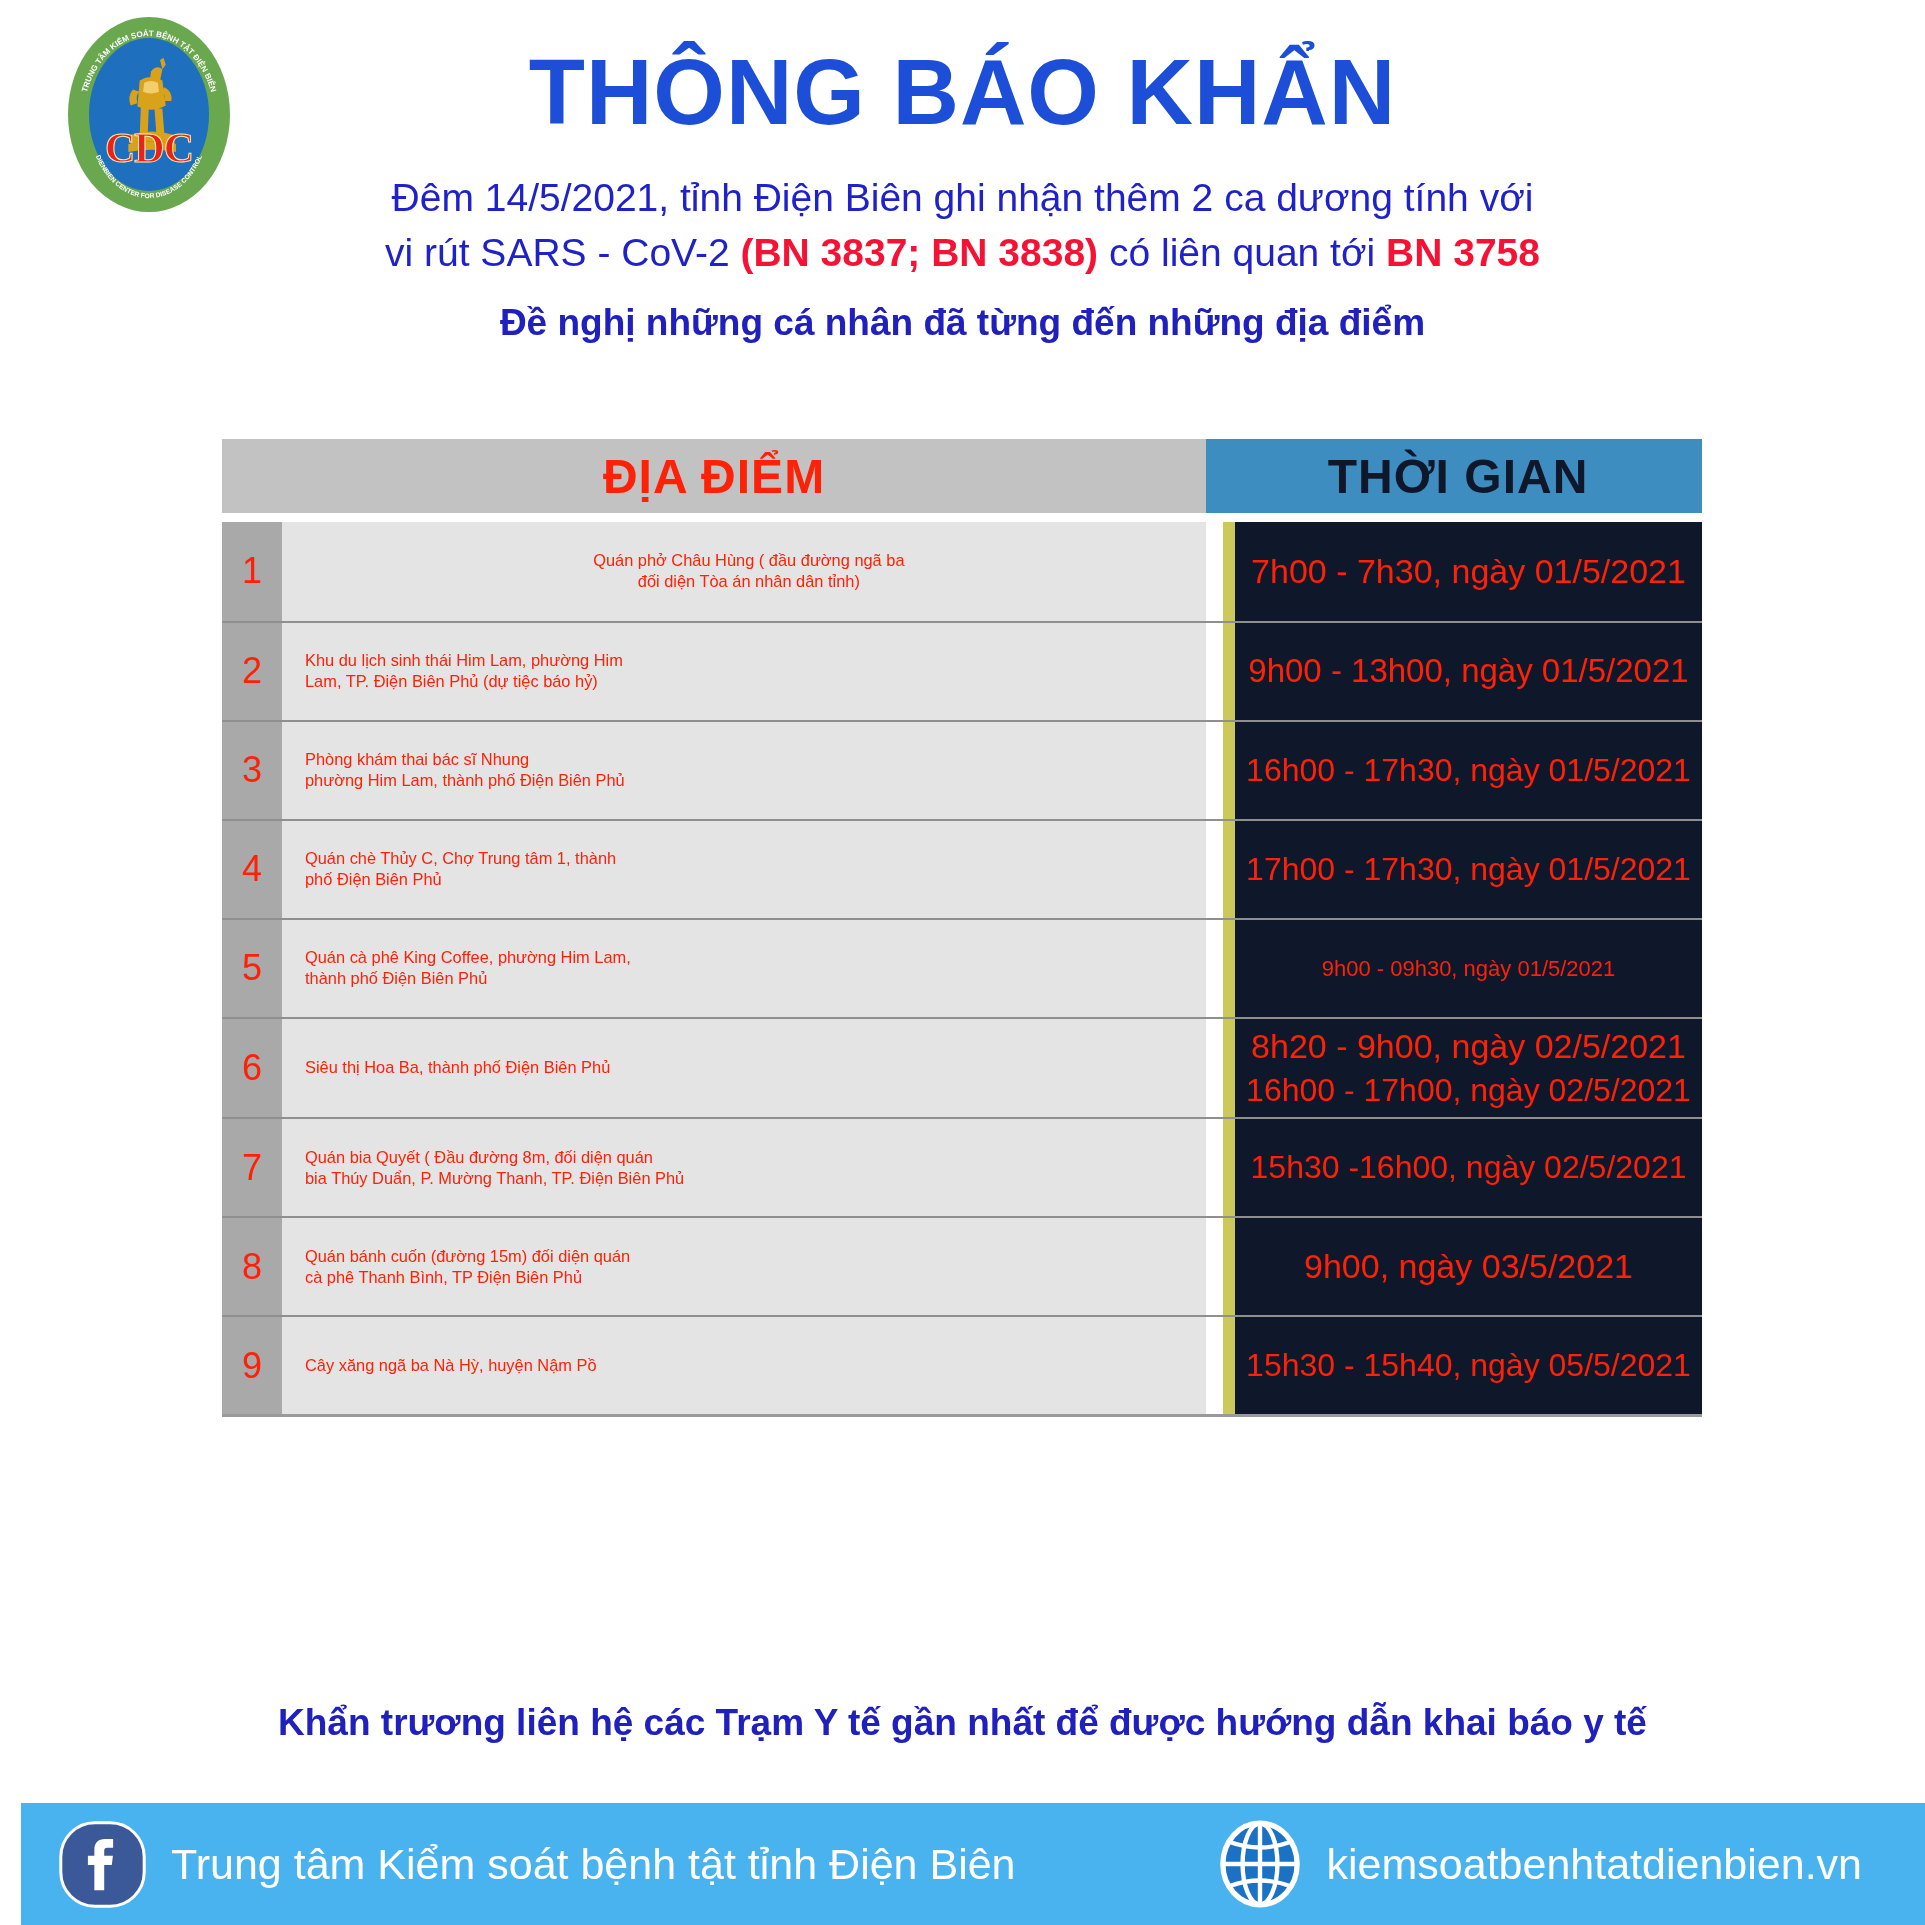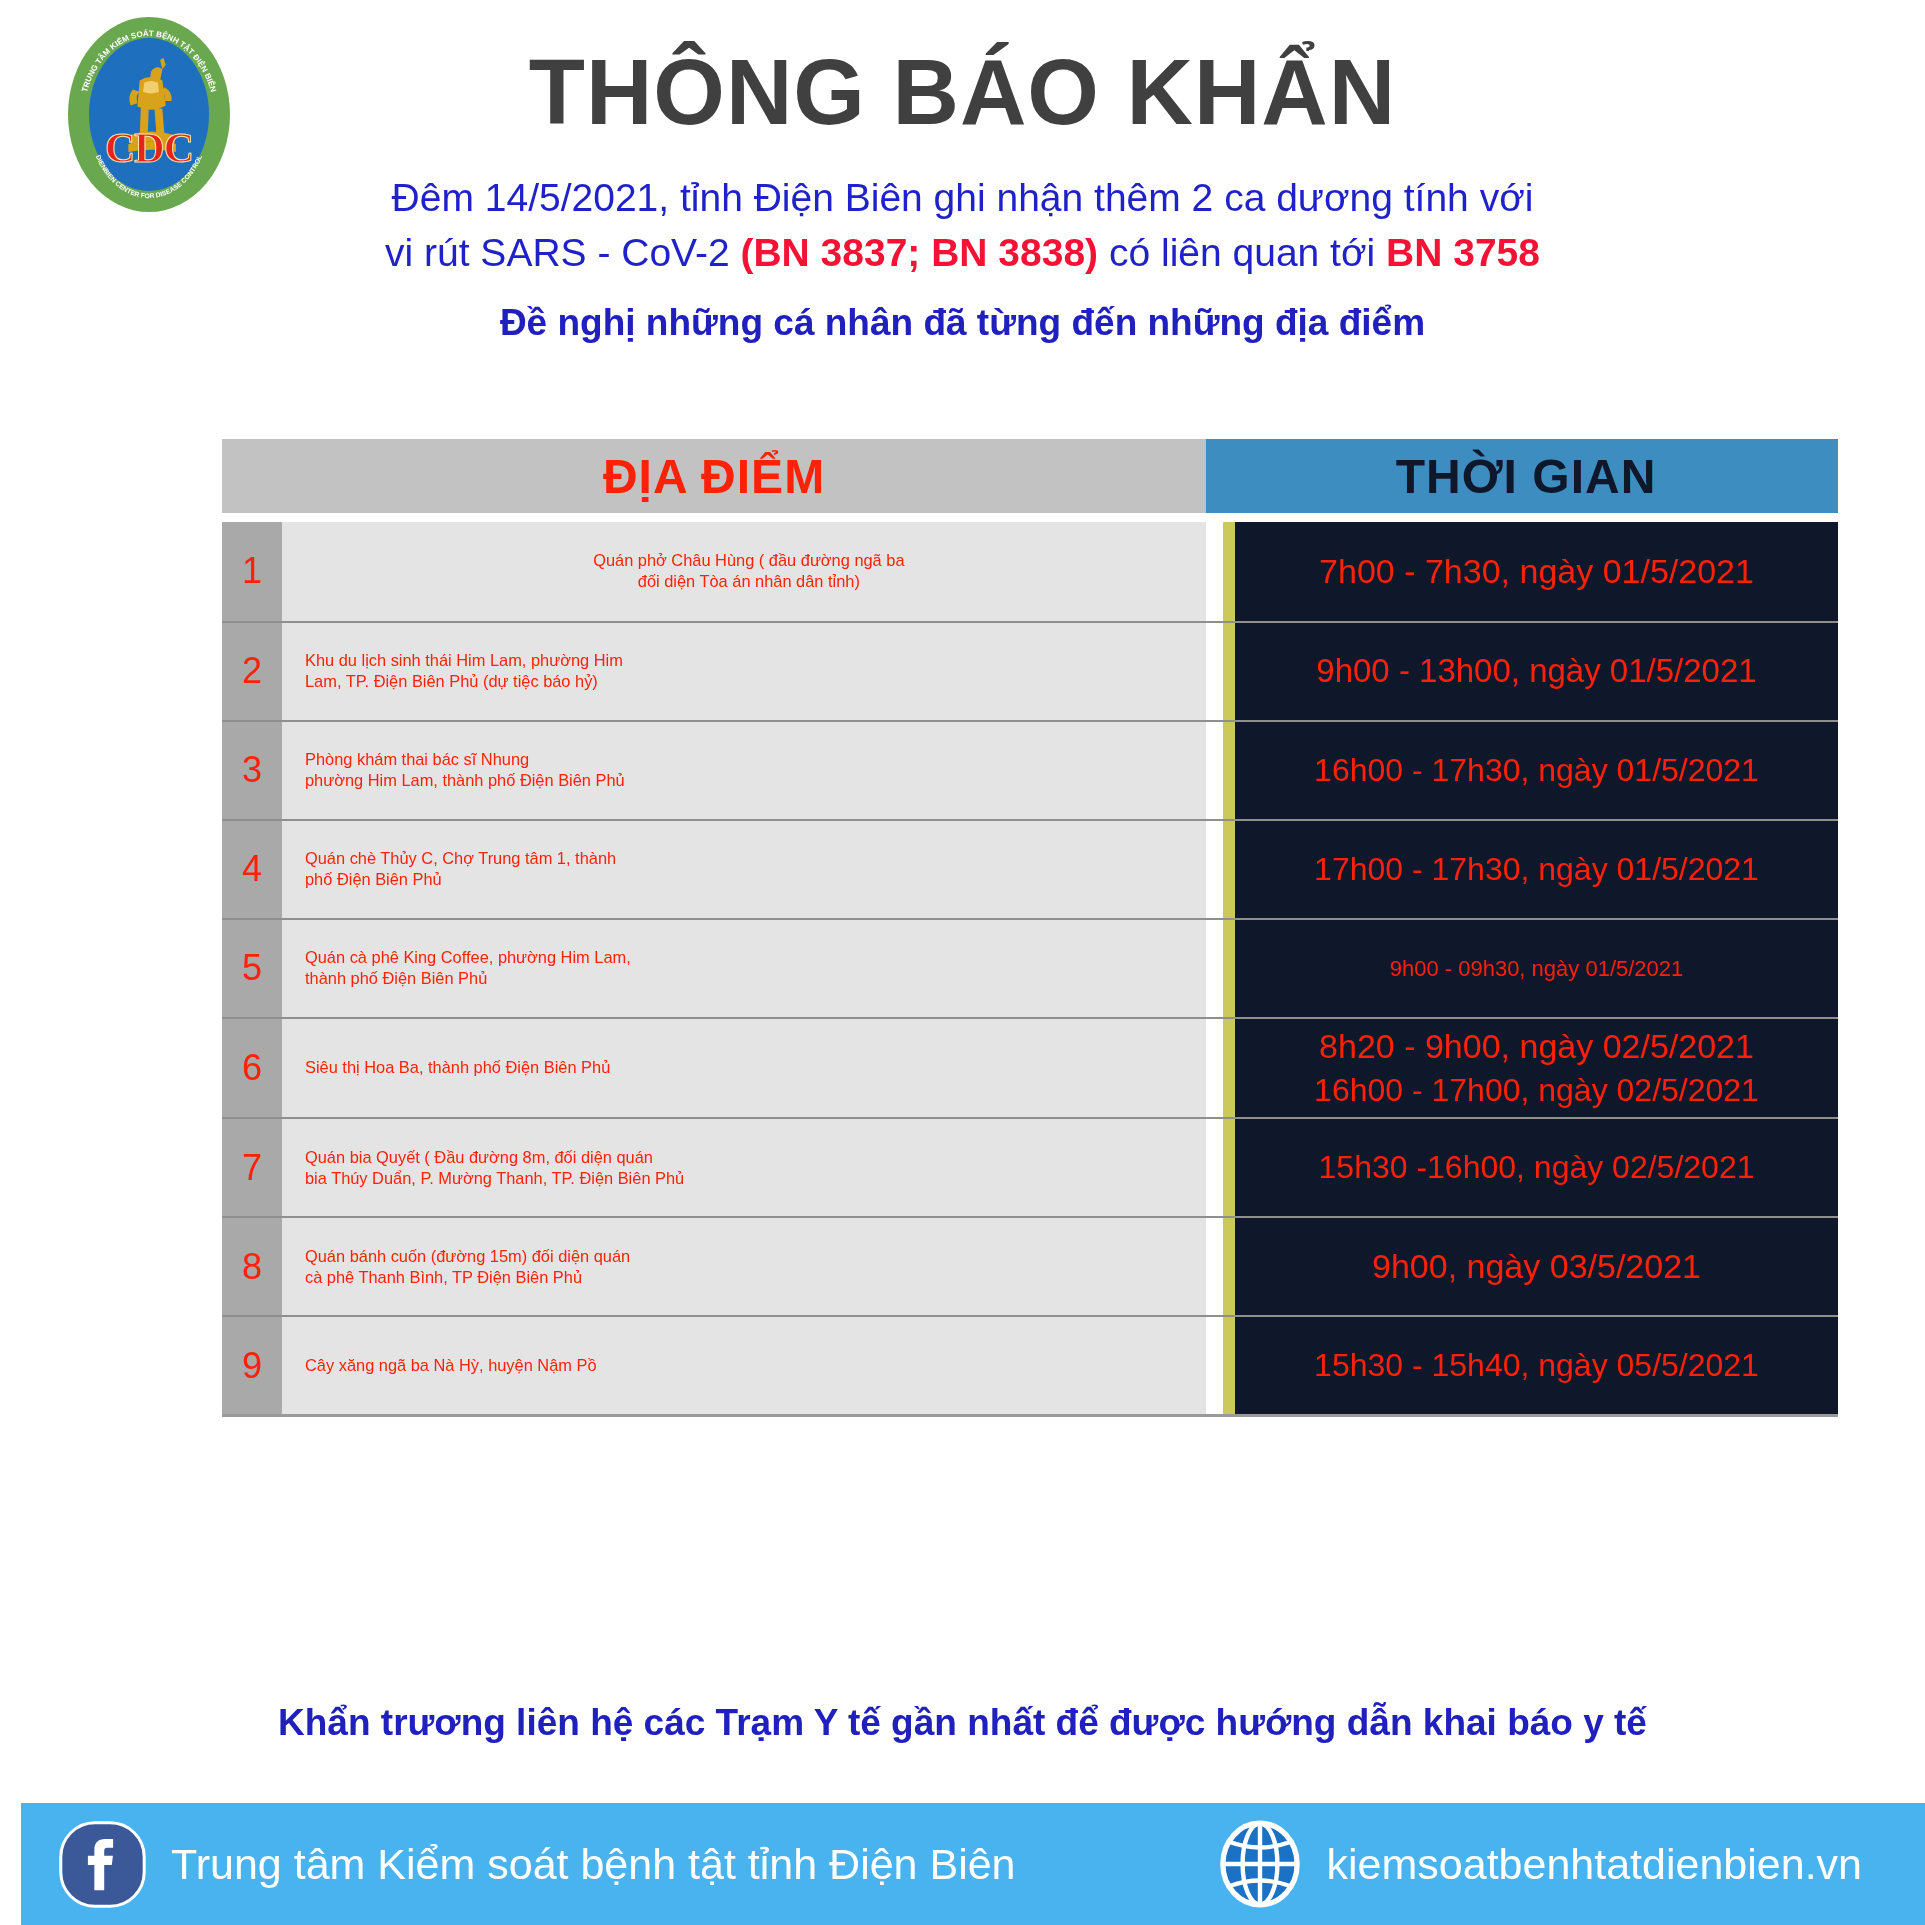--- a/index.html
+++ b/index.html
@@ -72,21 +72,21 @@
     letter-spacing: -1px;
     -webkit-text-stroke: 1px #ffe9a8;
   }
 
   .title {
     text-align: center;
     font-family: "Liberation Sans", sans-serif;
     font-weight: bold;
     font-size: 92px;
     line-height: 1.0;
-    color: #404040;
+    color: #1d4ed8;
     letter-spacing: 1px;
     padding-top: 46px;
   }
 
   .sub1, .sub2 {
     text-align: center;
     font-size: 39px;
     line-height: 1.42;
     color: #2022c9;
     margin-top: 0;
@@ -102,21 +102,21 @@
     font-weight: bold;
     color: #1f20bd;
     padding-top: 21px;
   }
 
   
   .table-wrap {
     position: absolute;
     left: 222px;
     top: 439px;
-    width: 1616px;
+    width: 1480px;
   }
 
   .thead {
     display: flex;
     height: 74px;
     margin-bottom: 8.6px;
   }
   .th-place {
     flex: 0 0 984px;
     background: #c2c2c2;

